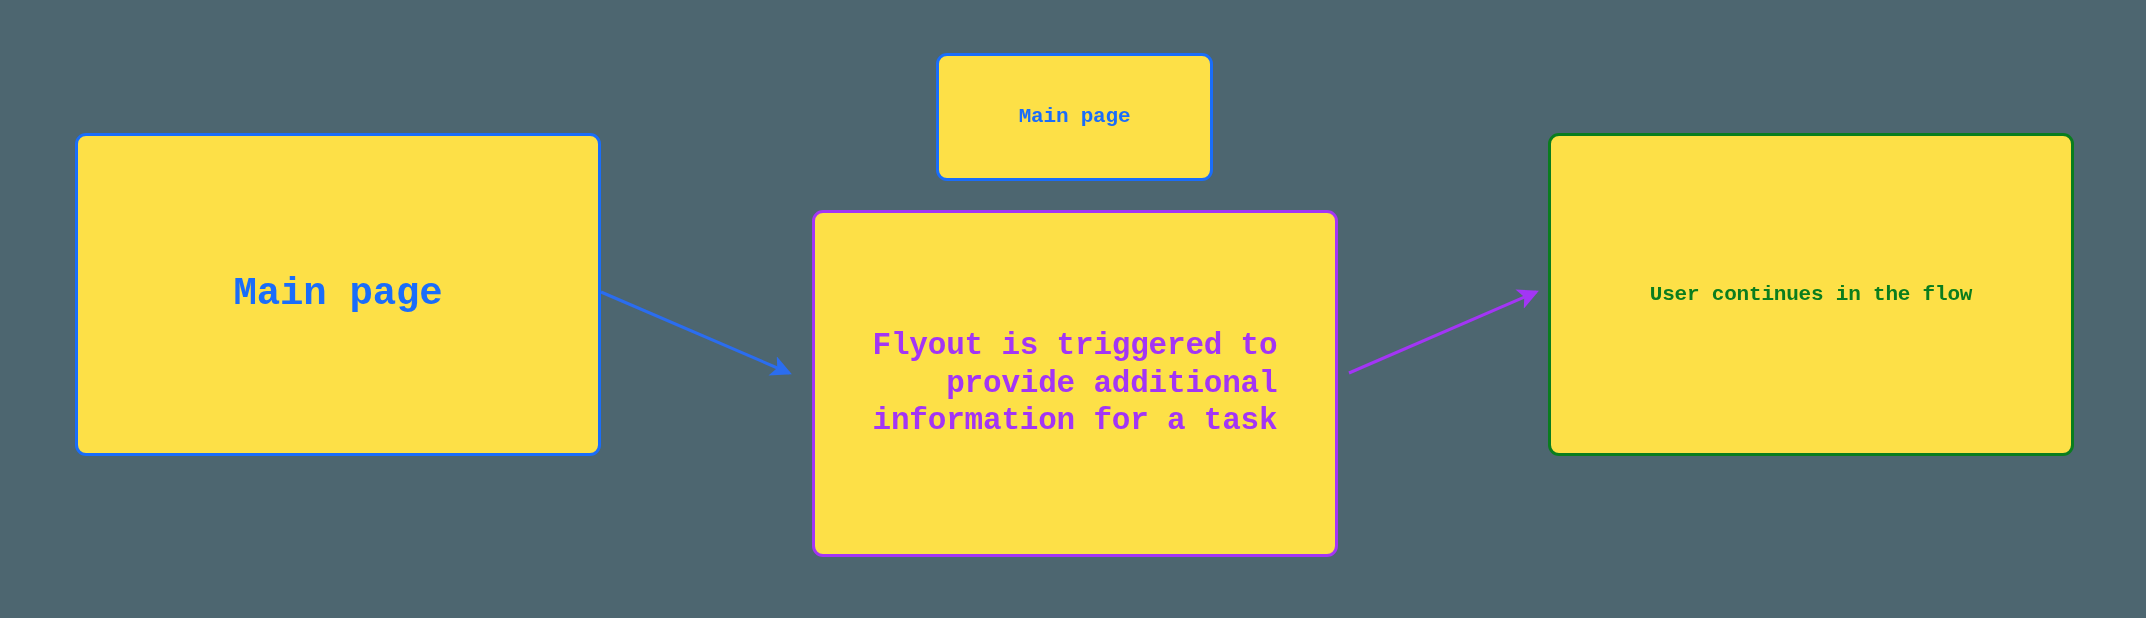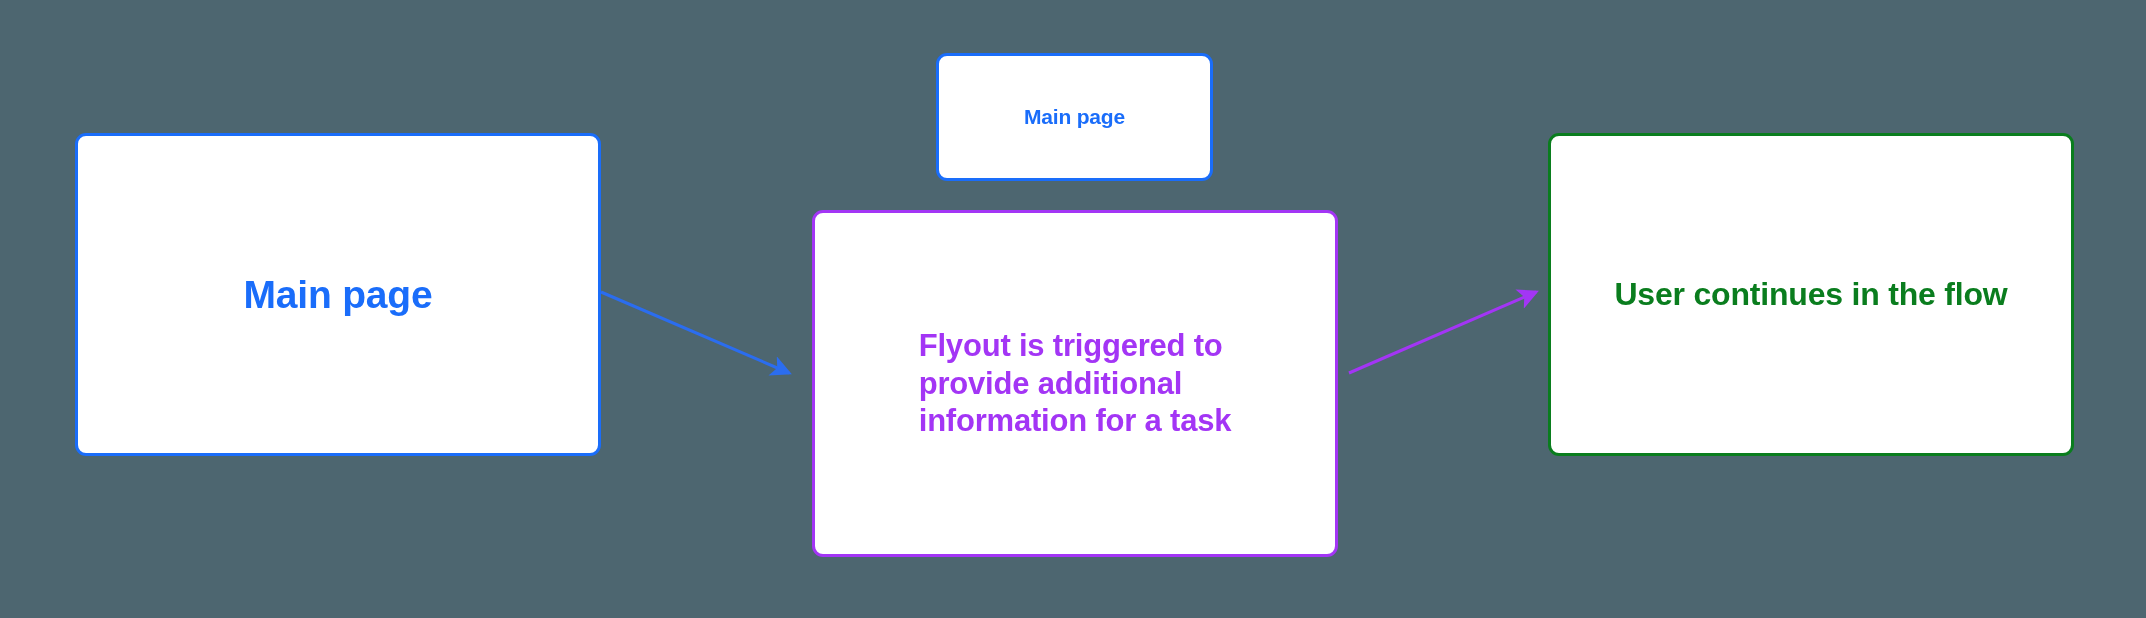--- a/index.html
+++ b/index.html
@@ -15,29 +15,30 @@
     overflow: hidden;
   }
   #canvas {
     position: relative;
     width: 2146px;
     height: 618px;
     background: #4d6670;
   }
   .node {
     position: absolute;
-    background: #ffffff;
+    background: #fde047;
     border-style: solid;
     border-width: 3px;
     border-radius: 11px;
     box-sizing: border-box;
     display: flex;
     align-items: center;
     justify-content: center;
-    text-align: left;
+    text-align: right;
+    font-family: Liberation Mono, monospace;
   }
   .node-label {
     font-weight: bold;
     line-height: 1.22;
     white-space: pre-line;
     letter-spacing: -0.2px;
   }
   
   #node-main-page-left {
     left: 75px;
@@ -78,21 +79,21 @@
   
   #node-user-continues {
     left: 1548px;
     top: 133px;
     width: 526px;
     height: 323px;
     border-color: #0a7d1e;
   }
   #node-user-continues .node-label {
     color: #0a7d1e;
-    font-size: 32px;
+    font-size: 21px;
     padding: 0 18px;
   }
   
   #edges {
     position: absolute;
     left: 0;
     top: 0;
     width: 2146px;
     height: 618px;
     pointer-events: none;

